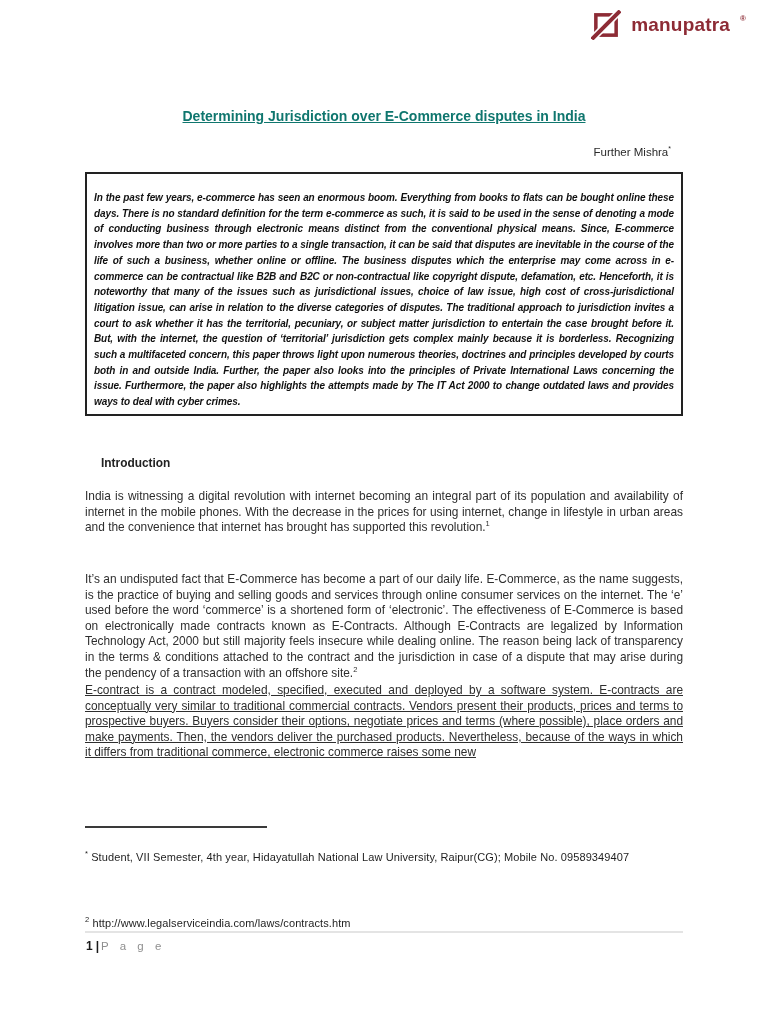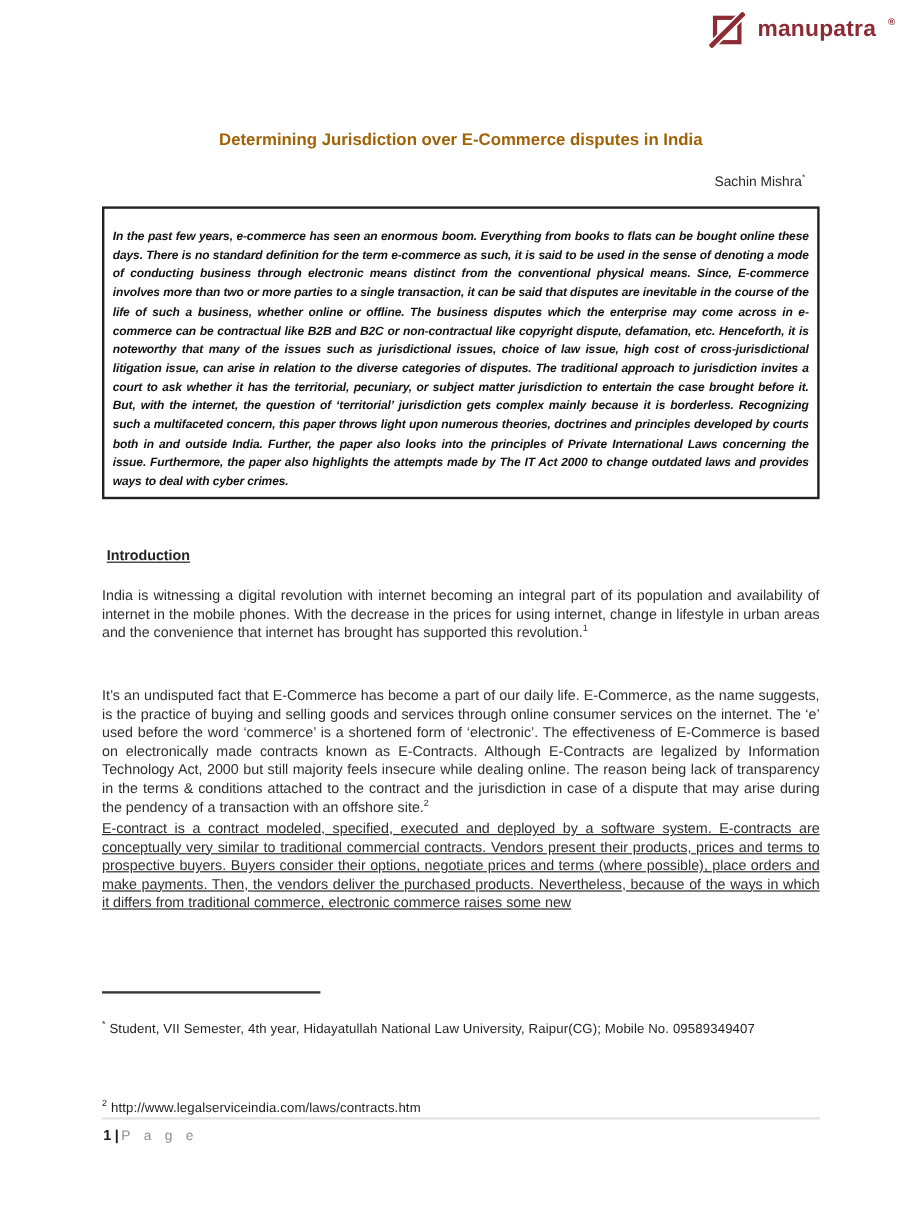--- a/index.html
+++ b/index.html
@@ -27,40 +27,40 @@
     font-size: 8px; font-weight: bold; color: #8d2b35;
     vertical-align: super; position: relative; top: -7px;
   }
 
   
   .content { position: absolute; left: 85px; width: 598px; top: 0; height: 100%; }
 
   .doc-title {
     position: absolute; top: 108px; left: 0; right: 0;
     text-align: center;
-    font-size: 14px; font-weight: bold; color: #a16207;
+    font-size: 14px; font-weight: bold; color: #0f766e; text-decoration: underline;
   }
   .author {
     position: absolute; top: 145px; right: 12px;
     font-size: 11.5px; color: #2a2a2a;
   }
   .author sup { font-size: 7px; }
 
   .abstract-box {
     position: absolute; top: 172px; left: 0; right: 0;
     border: 2px solid #222;
     padding: 16px 7px 4px 7px;
     font-size: 10px; font-weight: bold; font-style: italic;
     line-height: 15.7px; text-align: justify; color: #111;
     letter-spacing: -0.1px;
   }
 
   .section-heading {
-    position: absolute; top: 456px; left: 4px;
-    font-size: 11.9px; font-weight: bold; color: #222; text-decoration: underline;
+    position: absolute; top: 456px; left: 16px;
+    font-size: 11.9px; font-weight: bold; color: #222;
   }
   .body-para {
     position: absolute; left: 0; right: 0;
     font-size: 11.9px; line-height: 15.6px;
     text-align: justify; color: #2e2e2e;
   }
   .body-para sup { font-size: 7.5px; line-height: 0; }
   .para-1 { top: 489px; }
   .para-2 { top: 572px; }
   .para-3 { top: 683px; text-decoration: underline; }
@@ -104,21 +104,21 @@
       <line x1="1" y1="33" x2="33" y2="1" stroke="#8d2b35" stroke-width="4.5"></line>
     </svg>
     <span class="logo-text">manupatra</span>
       <span class="logo-reg">®</span>
   </div>
 
   <div class="content">
 
     <h1 class="doc-title">Determining Jurisdiction over E-Commerce disputes in India</h1>
 
-    <div class="author"><span>Sachin Mishra</span><sup>*</sup></div>
+    <div class="author"><span>Further Mishra</span><sup>*</sup></div>
 
     <div class="abstract-box">
       <span>In the past few years, e-commerce has seen an enormous boom. Everything from books to flats can be bought online these days. There is no standard definition for the term e-commerce as such, it is said to be used in the sense of denoting a mode of conducting business through electronic means distinct from the conventional physical means. Since, E-commerce involves more than two or more parties to a single transaction, it can be said that disputes are inevitable in the course of the life of such a business, whether online or offline. The business disputes which the enterprise may come across in e-commerce can be contractual like B2B and B2C or non-contractual like copyright dispute, defamation, etc. Henceforth, it is noteworthy that many of the issues such as jurisdictional issues, choice of law issue, high cost of cross-jurisdictional litigation issue, can arise in relation to the diverse categories of disputes. The traditional approach to jurisdiction invites a court to ask whether it has the territorial, pecuniary, or subject matter jurisdiction to entertain the case brought before it. But, with the internet, the question of ‘territorial’ jurisdiction gets complex mainly because it is borderless. Recognizing such a multifaceted concern, this paper throws light upon numerous theories, doctrines and principles developed by courts both in and outside India. Further, the paper also looks into the principles of Private International Laws concerning the issue. Furthermore, the paper also highlights the attempts made by The IT Act 2000 to change outdated laws and provides ways to deal with cyber crimes.</span>
     </div>
 
     <h2 class="section-heading">Introduction</h2>
 
     <p class="body-para para-1"><span>India is witnessing a digital revolution with internet becoming an integral part of its population and availability of internet in the mobile phones. With the decrease in the prices for using internet, change in lifestyle in urban areas and the convenience that internet has brought has supported this revolution.</span><sup>1</sup></p>
 
     <p class="body-para para-2"><span>It’s an undisputed fact that E-Commerce has become a part of our daily life. E-Commerce, as the name suggests, is the practice of buying and selling goods and services through online consumer services on the internet. The ‘e’ used before the word ‘commerce’ is a shortened form of ‘electronic’. The effectiveness of E-Commerce is based on electronically made contracts known as E-Contracts. Although E-Contracts are legalized by Information Technology Act, 2000 but still majority feels insecure while dealing online. The reason being lack of transparency in the terms &amp; conditions attached to the contract and the jurisdiction in case of a dispute that may arise during the pendency of a transaction with an offshore site.</span><sup>2</sup></p>

